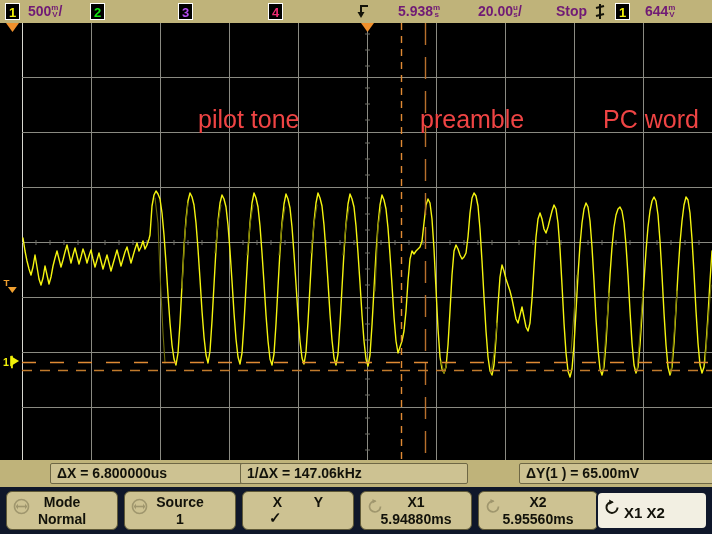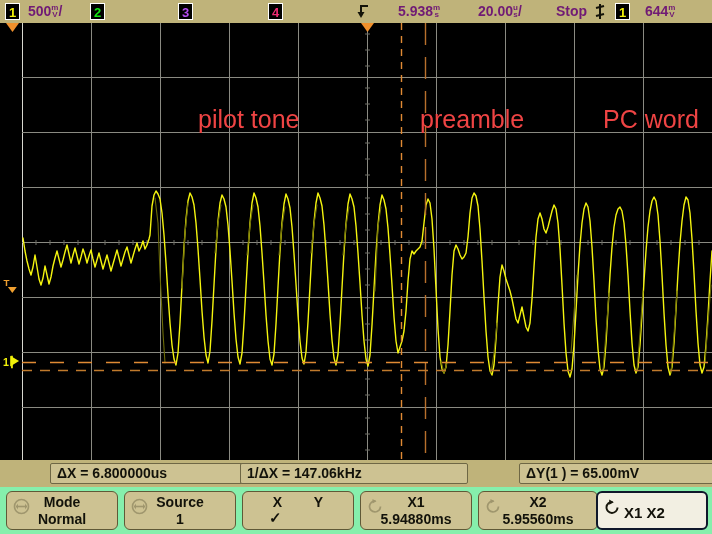--- a/index.html
+++ b/index.html
@@ -78,21 +78,21 @@
     border:1px solid #6e6745;
     border-radius:2px;
     box-sizing:border-box;
     color:#12120a;font-size:14px;font-weight:bold;
     line-height:19px;padding-left:6px;white-space:nowrap;
   }
 
   
   .keybar{
     position:absolute;left:0;top:487px;width:712px;height:47px;
-    background:#86efac;
+    background:#0f172a;
   }
   .skey{
     position:absolute;top:4px;height:39px;
     background:#cdc292;
     border:1px solid #5f5937;
     border-radius:6px;
     box-sizing:border-box;
     color:#12120a;
     text-align:center;
   }

